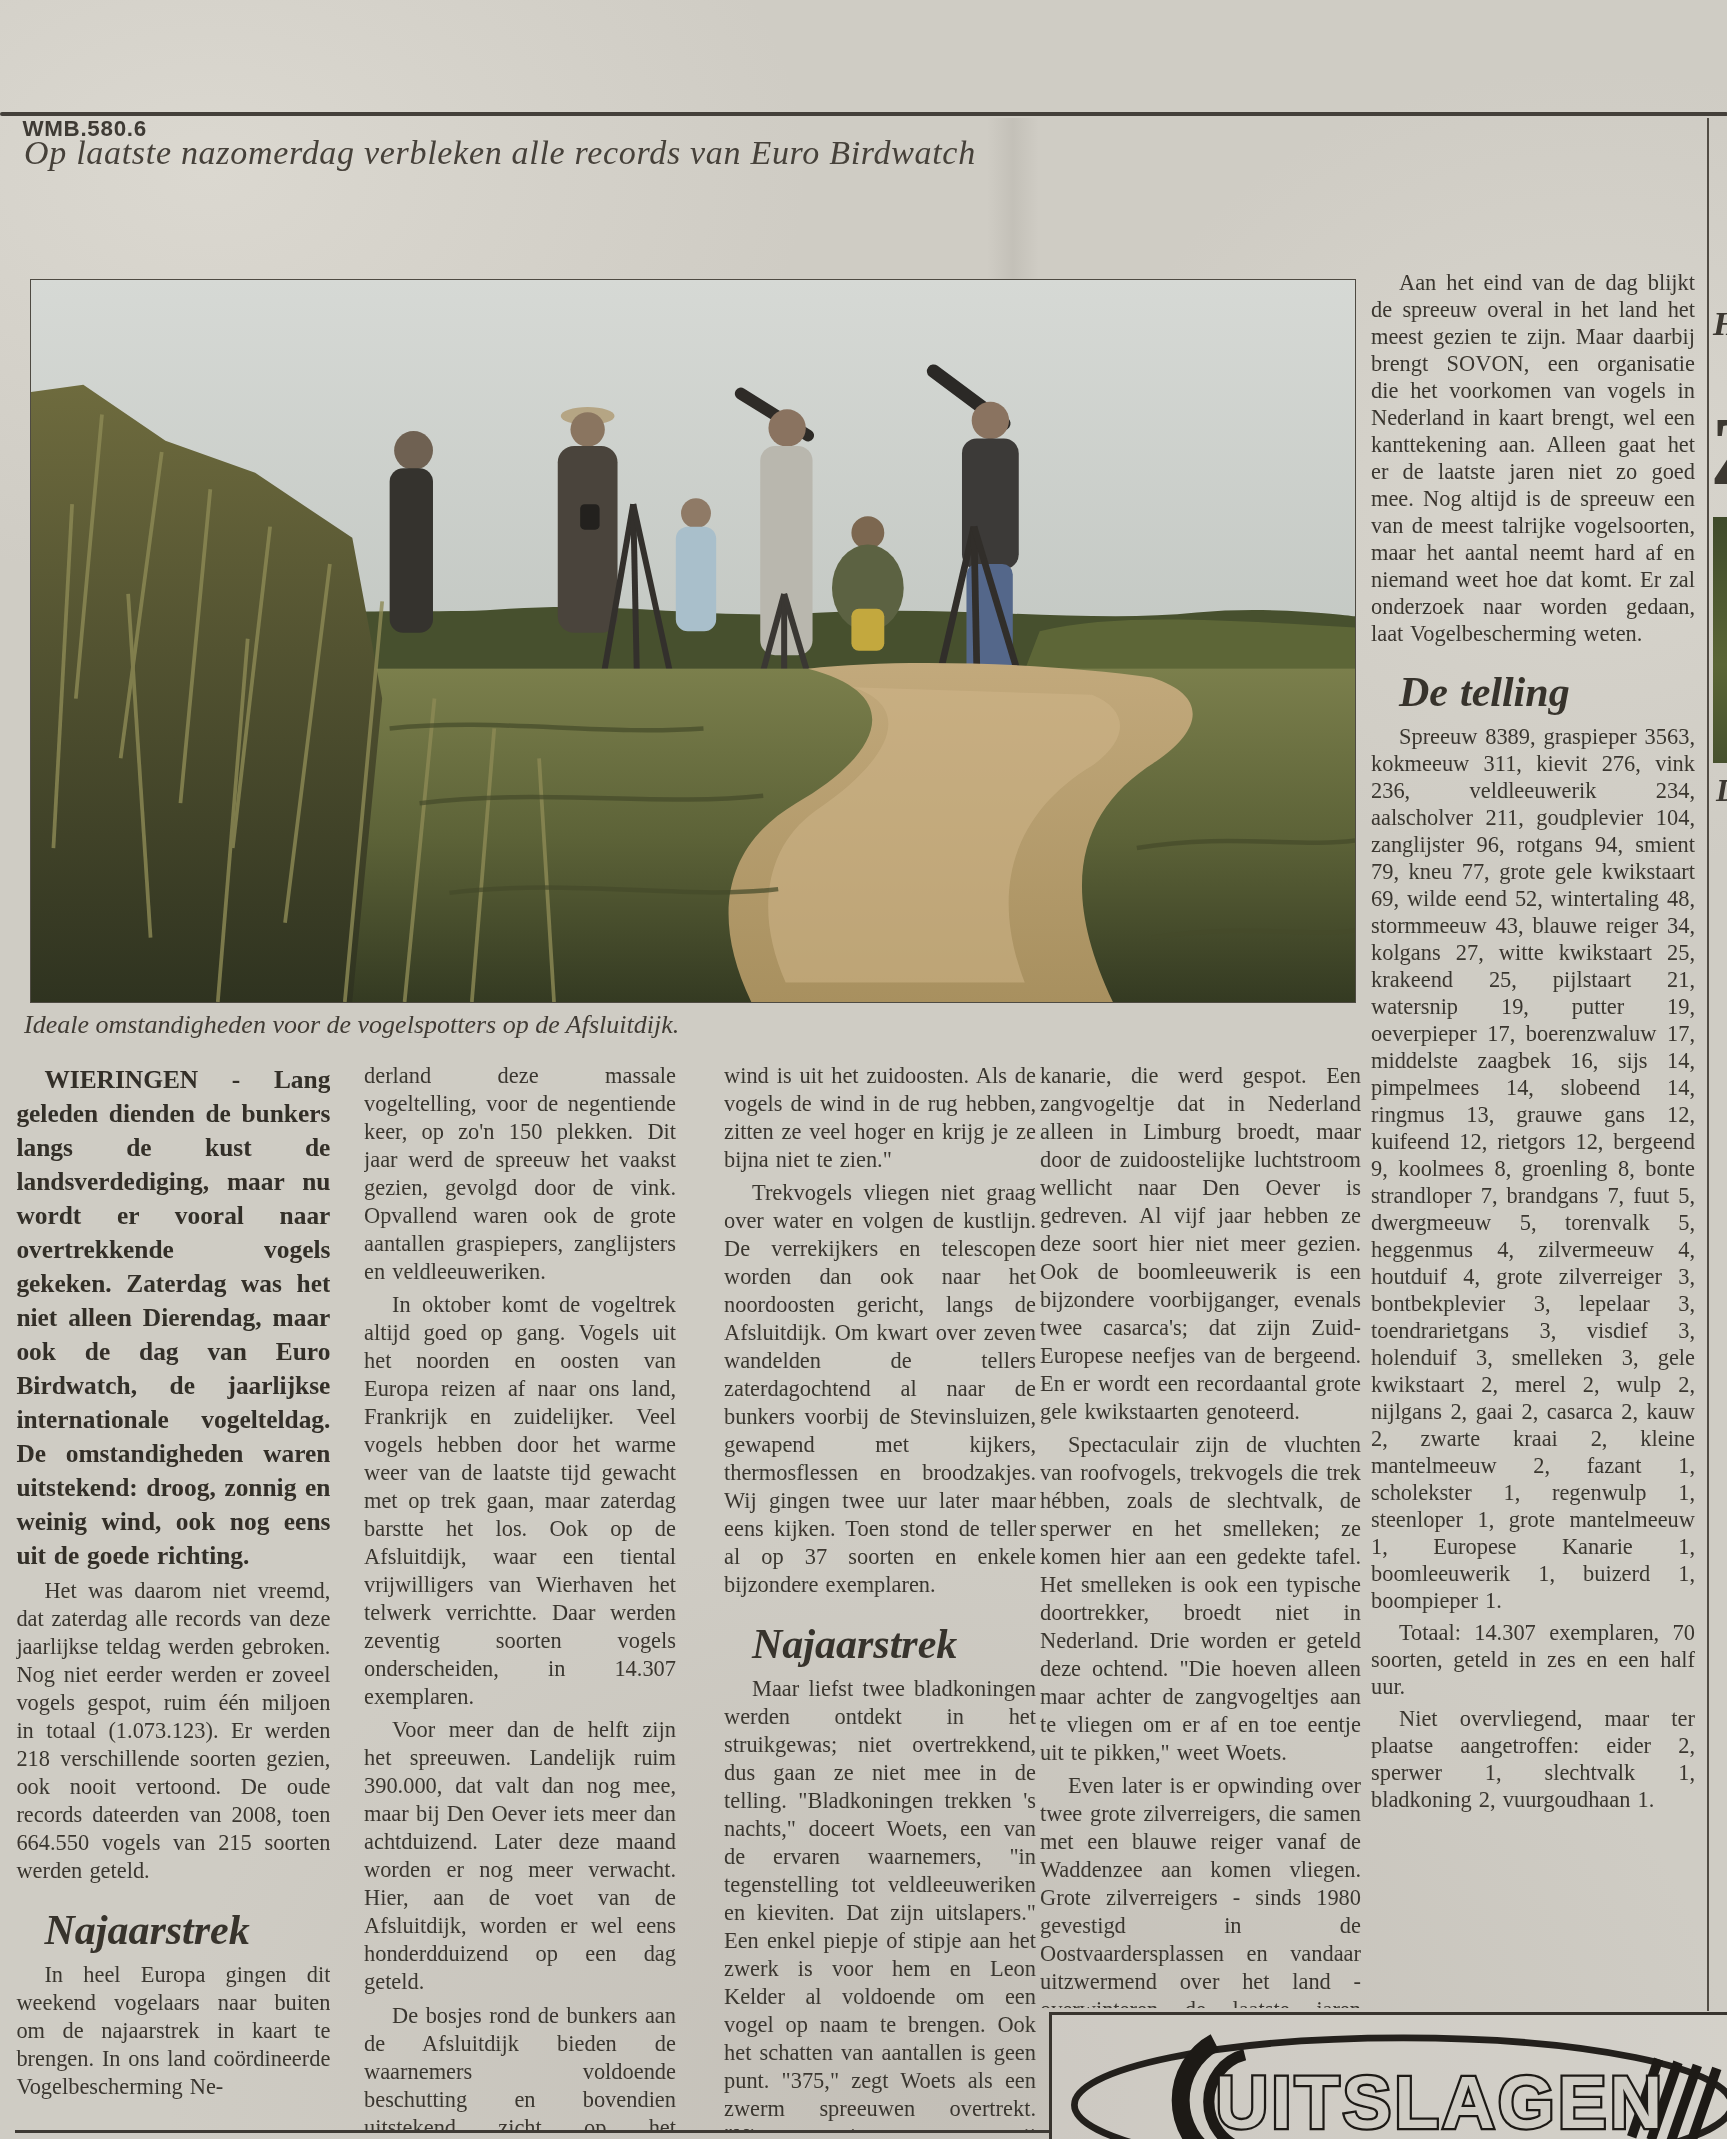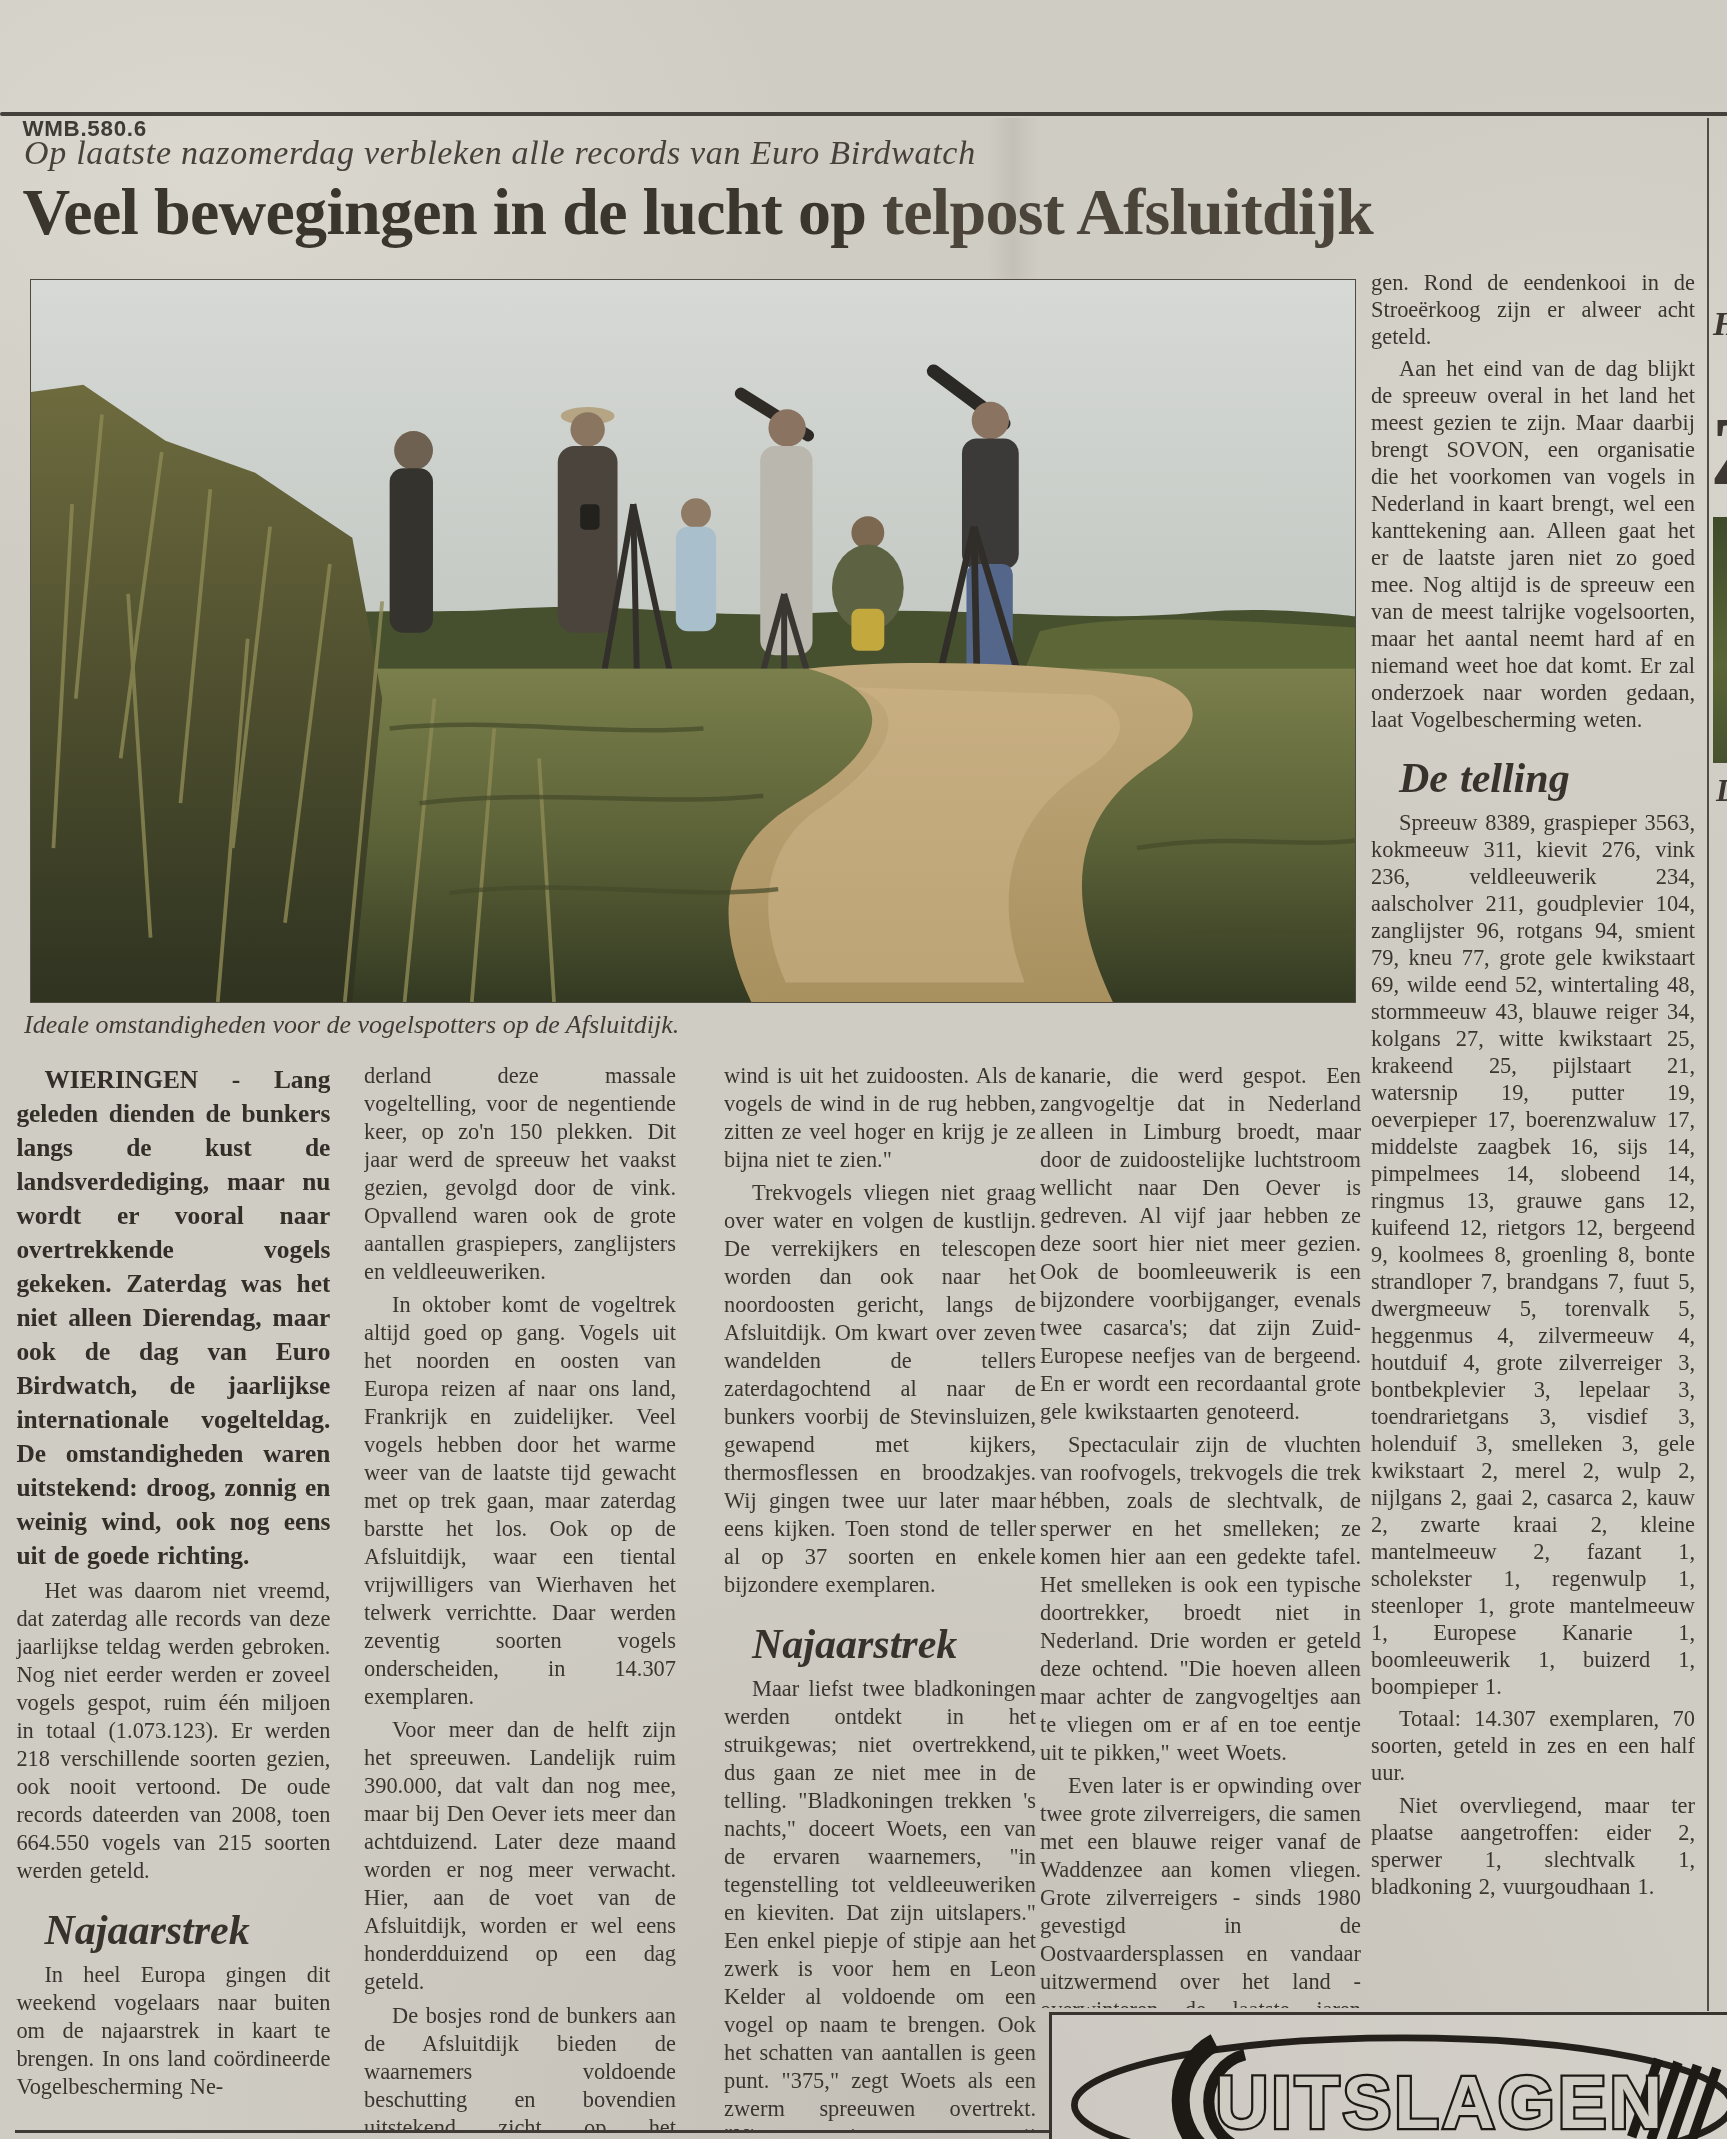--- a/index.html
+++ b/index.html
@@ -46,23 +46,20 @@
 </head>
 <body>
 
 <div id="page">
 
   <div class="abs" id="masthead-code">WMB.580.6</div>
   <div class="abs" id="top-rule"></div>
   <div class="abs" id="fold-shadow"></div>
 
   <div class="abs" id="kicker">Op laatste nazomerdag verbleken alle records van Euro Birdwatch</div>
-  <h1 class="abs" id="headline" style="margin:0;">
-    <span class="h1a">Veel bewegingen in de lucht op </span><span class="h1b">telpost Afsluitdijk</span>
-  </h1>
 
   <div class="abs" id="photo-frame">
     <svg viewBox="0 0 1772 966" preserveAspectRatio="none">
       <defs>
         <linearGradient id="sky" x1="0" y1="0" x2="0" y2="1">
           <stop offset="0" stop-color="#d6d9d5"></stop>
             <stop offset="0.55" stop-color="#c2c7c2"></stop>
             <stop offset="1" stop-color="#b4bab4"></stop>
         </linearGradient>
         <linearGradient id="grass" x1="0" y1="0" x2="0" y2="1">
@@ -181,21 +178,20 @@
 
   </div>
 
   <div class="col" id="col-4">
     <p class="cont">kanarie, die werd gespot. Een zangvogeltje dat in Nederland alleen in Limburg broedt, maar door de zuidoostelijke luchtstroom wellicht naar Den Oever is gedreven. Al vijf jaar hebben ze deze soort hier niet meer gezien. Ook de boomleeuwerik is een bijzondere voorbijganger, evenals twee casarca's; dat zijn Zuid-Europese neefjes van de bergeend. En er wordt een recordaantal grote gele kwikstaarten genoteerd.</p>
     <p>Spectaculair zijn de vluchten van roofvogels, trekvogels die trek hébben, zoals de slechtvalk, de sperwer en het smelleken; ze komen hier aan een gedekte tafel. Het smelleken is ook een typische doortrekker, broedt niet in Nederland. Drie worden er geteld deze ochtend. "Die hoeven alleen maar achter de zangvogeltjes aan te vliegen om er af en toe eentje uit te pikken," weet Woets.</p>
     <p>Even later is er opwinding over twee grote zilverreigers, die samen met een blauwe reiger vanaf de Waddenzee aan komen vliegen. Grote zilverreigers - sinds 1980 gevestigd in de Oostvaardersplassen en vandaar uitzwermend over het land - overwinteren de laatste jaren steeds meer op Wierin-</p>
   </div>
 
   <div class="col" id="col-5">
-    <p class="cont">gen. Rond de eendenkooi in de Stroeërkoog zijn er alweer acht geteld.</p>
     <p>Aan het eind van de dag blijkt de spreeuw overal in het land het meest gezien te zijn. Maar daarbij brengt SOVON, een organisatie die het voorkomen van vogels in Nederland in kaart brengt, wel een kanttekening aan. Alleen gaat het er de laatste jaren niet zo goed mee. Nog altijd is de spreeuw een van de meest talrijke vogelsoorten, maar het aantal neemt hard af en niemand weet hoe dat komt. Er zal onderzoek naar worden gedaan, laat Vogelbescherming weten.</p>
     <p class="subhead">De telling</p>
     <p>Spreeuw 8389, graspieper 3563, kokmeeuw 311, kievit 276, vink 236, veldleeuwerik 234, aalscholver 211, goudplevier 104, zanglijster 96, rotgans 94, smient 79, kneu 77, grote gele kwikstaart 69, wilde eend 52, wintertaling 48, stormmeeuw 43, blauwe reiger 34, kolgans 27, witte kwikstaart 25, krakeend 25, pijlstaart 21, watersnip 19, putter 19, oeverpieper 17, boerenzwaluw 17, middelste zaagbek 16, sijs 14, pimpelmees 14, slobeend 14, ringmus 13, grauwe gans 12, kuifeend 12, rietgors 12, bergeend 9, koolmees 8, groenling 8, bonte strandloper 7, brandgans 7, fuut 5, dwergmeeuw 5, torenvalk 5, heggenmus 4, zilvermeeuw 4, houtduif 4, grote zilverreiger 3, bontbekplevier 3, lepelaar 3, toendrarietgans 3, visdief 3, holenduif 3, smelleken 3, gele kwikstaart 2, merel 2, wulp 2, nijlgans 2, gaai 2, casarca 2, kauw 2, zwarte kraai 2, kleine mantelmeeuw 2, fazant 1, scholekster 1, regenwulp 1, steenloper 1, grote mantelmeeuw 1, Europese Kanarie 1, boomleeuwerik 1, buizerd 1, boompieper 1.</p>
     <p>Totaal: 14.307 exemplaren, 70 soorten, geteld in zes en een half uur.</p>
     <p>Niet overvliegend, maar ter plaatse aangetroffen: eider 2, sperwer 1, slechtvalk 1, bladkoning 2, vuurgoudhaan 1.</p>
 
   </div>
 
   <div class="abs" id="bottom-rule"></div>
   <div class="abs" id="v-divider"></div>

